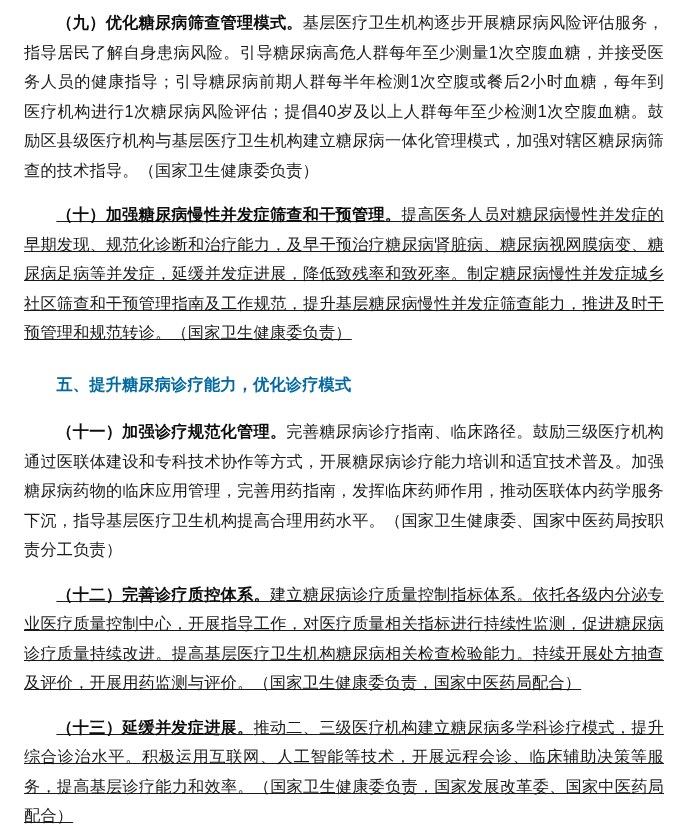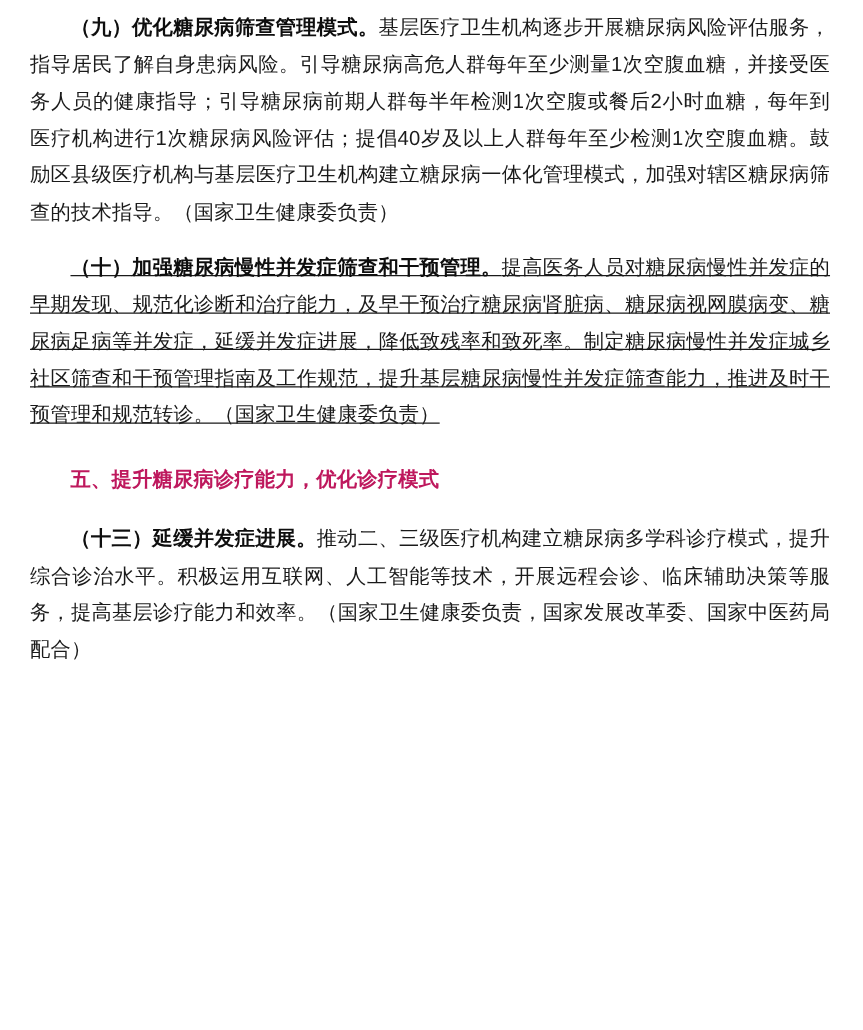--- a/index.html
+++ b/index.html
@@ -35,34 +35,36 @@
     text-decoration: underline;
   }
   .para .lead {
     font-weight: bold;
     color: #0e0e0e;
   }
   .section-heading {
     font-size: 16.2px;
     line-height: 29.5px;
     font-weight: bold;
-    color: #be185d;
+    color: #0369a1;
     text-indent: 2em;
     margin: 22px 0 18px 0;
     letter-spacing: 0.2px;
   }
 </style>
 </head>
 <body>
 
 <div class="page">
 
   <p class="para"><span class="lead">（九）优化糖尿病筛查管理模式。</span><span>基层医疗卫生机构逐步开展糖尿病风险评估服务，指导居民了解自身患病风险。引导糖尿病高危人群每年至少测量1次空腹血糖，并接受医务人员的健康指导；引导糖尿病前期人群每半年检测1次空腹或餐后2小时血糖，每年到医疗机构进行1次糖尿病风险评估；提倡40岁及以上人群每年至少检测1次空腹血糖。鼓励区县级医疗机构与基层医疗卫生机构建立糖尿病一体化管理模式，加强对辖区糖尿病筛查的技术指导。（国家卫生健康委负责）</span></p>
 
   <p class="para"><span class="lead">（十）加强糖尿病慢性并发症筛查和干预管理。</span><span>提高医务人员对糖尿病慢性并发症的早期发现、规范化诊断和治疗能力，及早干预治疗糖尿病肾脏病、糖尿病视网膜病变、糖尿病足病等并发症，延缓并发症进展，降低致残率和致死率。制定糖尿病慢性并发症城乡社区筛查和干预管理指南及工作规范，提升基层糖尿病慢性并发症筛查能力，推进及时干预管理和规范转诊。（国家卫生健康委负责）</span></p>
 
   <h2 class="section-heading">五、提升糖尿病诊疗能力，优化诊疗模式</h2>
 
+  <p class="para"><span class="lead">（十一）加强诊疗规范化管理。</span><span>完善糖尿病诊疗指南、临床路径。鼓励三级医疗机构通过医联体建设和专科技术协作等方式，开展糖尿病诊疗能力培训和适宜技术普及。加强糖尿病药物的临床应用管理，完善用药指南，发挥临床药师作用，推动医联体内药学服务下沉，指导基层医疗卫生机构提高合理用药水平。（国家卫生健康委、国家中医药局按职责分工负责）</span></p>
 
+  <p class="para"><span class="lead">（十二）完善诊疗质控体系。</span><span>建立糖尿病诊疗质量控制指标体系。依托各级内分泌专业医疗质量控制中心，开展指导工作，对医疗质量相关指标进行持续性监测，促进糖尿病诊疗质量持续改进。提高基层医疗卫生机构糖尿病相关检查检验能力。持续开展处方抽查及评价，开展用药监测与评价。（国家卫生健康委负责，国家中医药局配合）</span></p>
 
   <p class="para"><span class="lead">（十三）延缓并发症进展。</span><span>推动二、三级医疗机构建立糖尿病多学科诊疗模式，提升综合诊治水平。积极运用互联网、人工智能等技术，开展远程会诊、临床辅助决策等服务，提高基层诊疗能力和效率。（国家卫生健康委负责，国家发展改革委、国家中医药局配合）</span></p>
 
 </div>
 
 </body></html>

